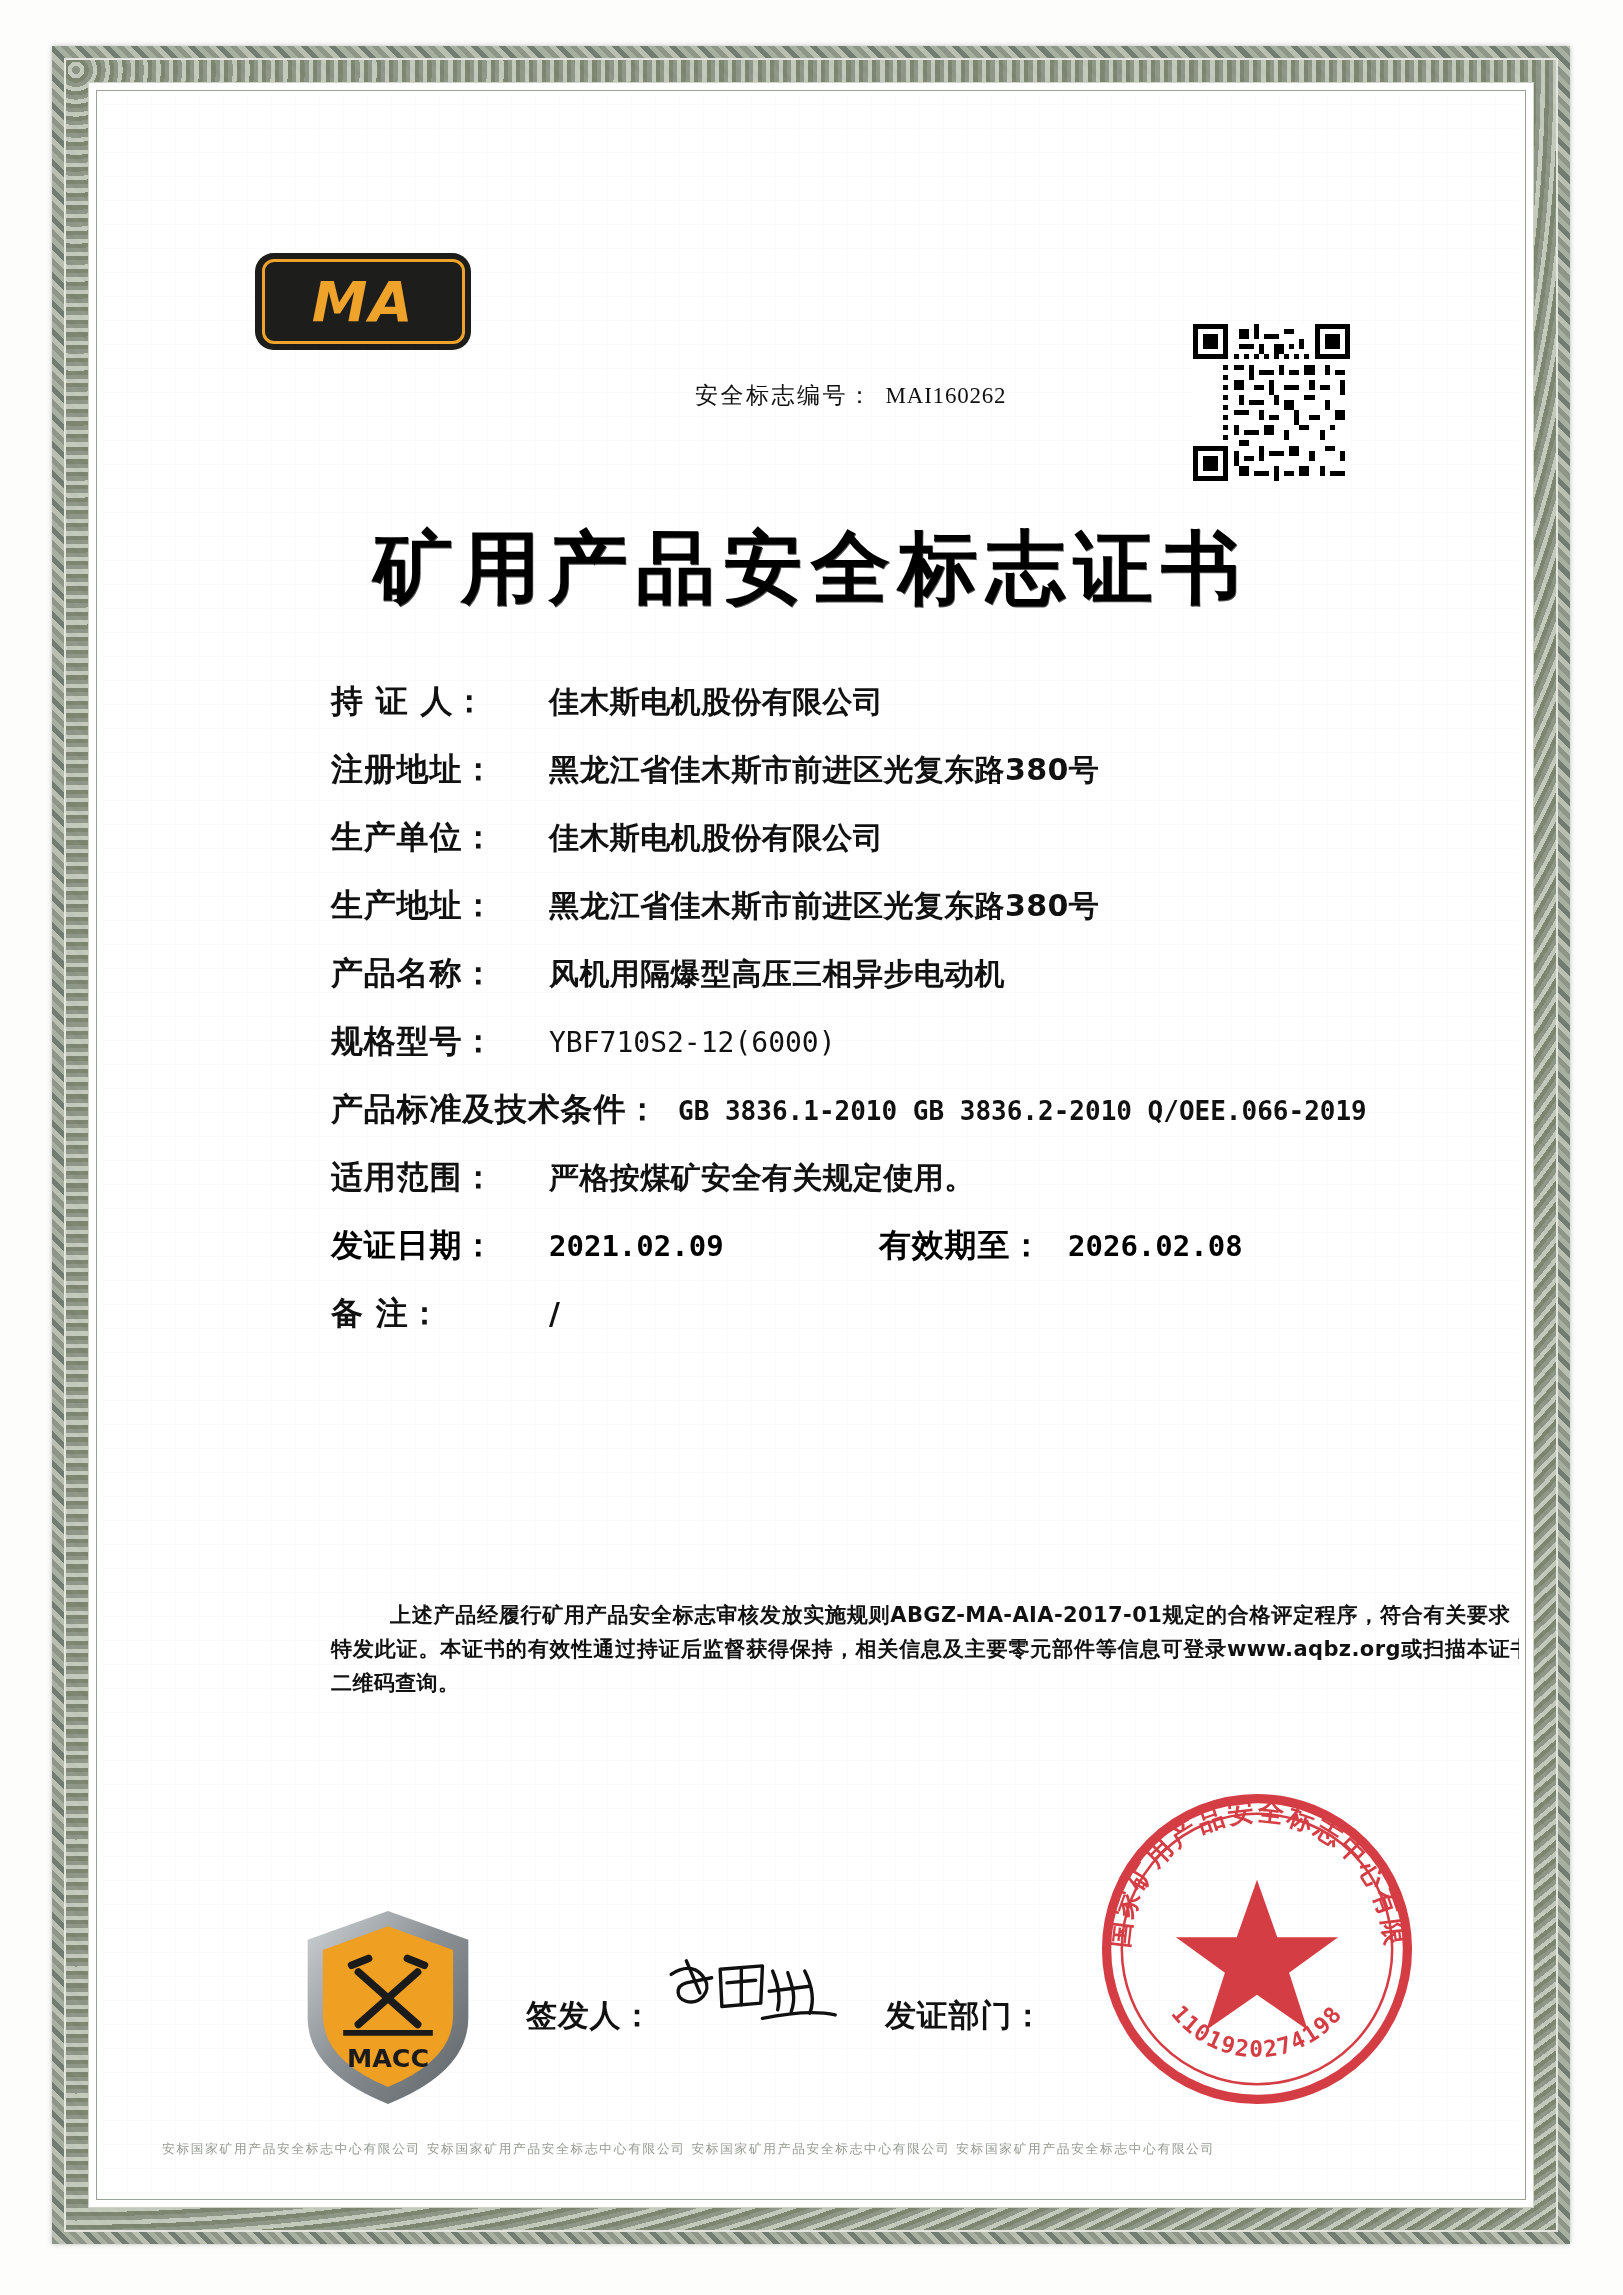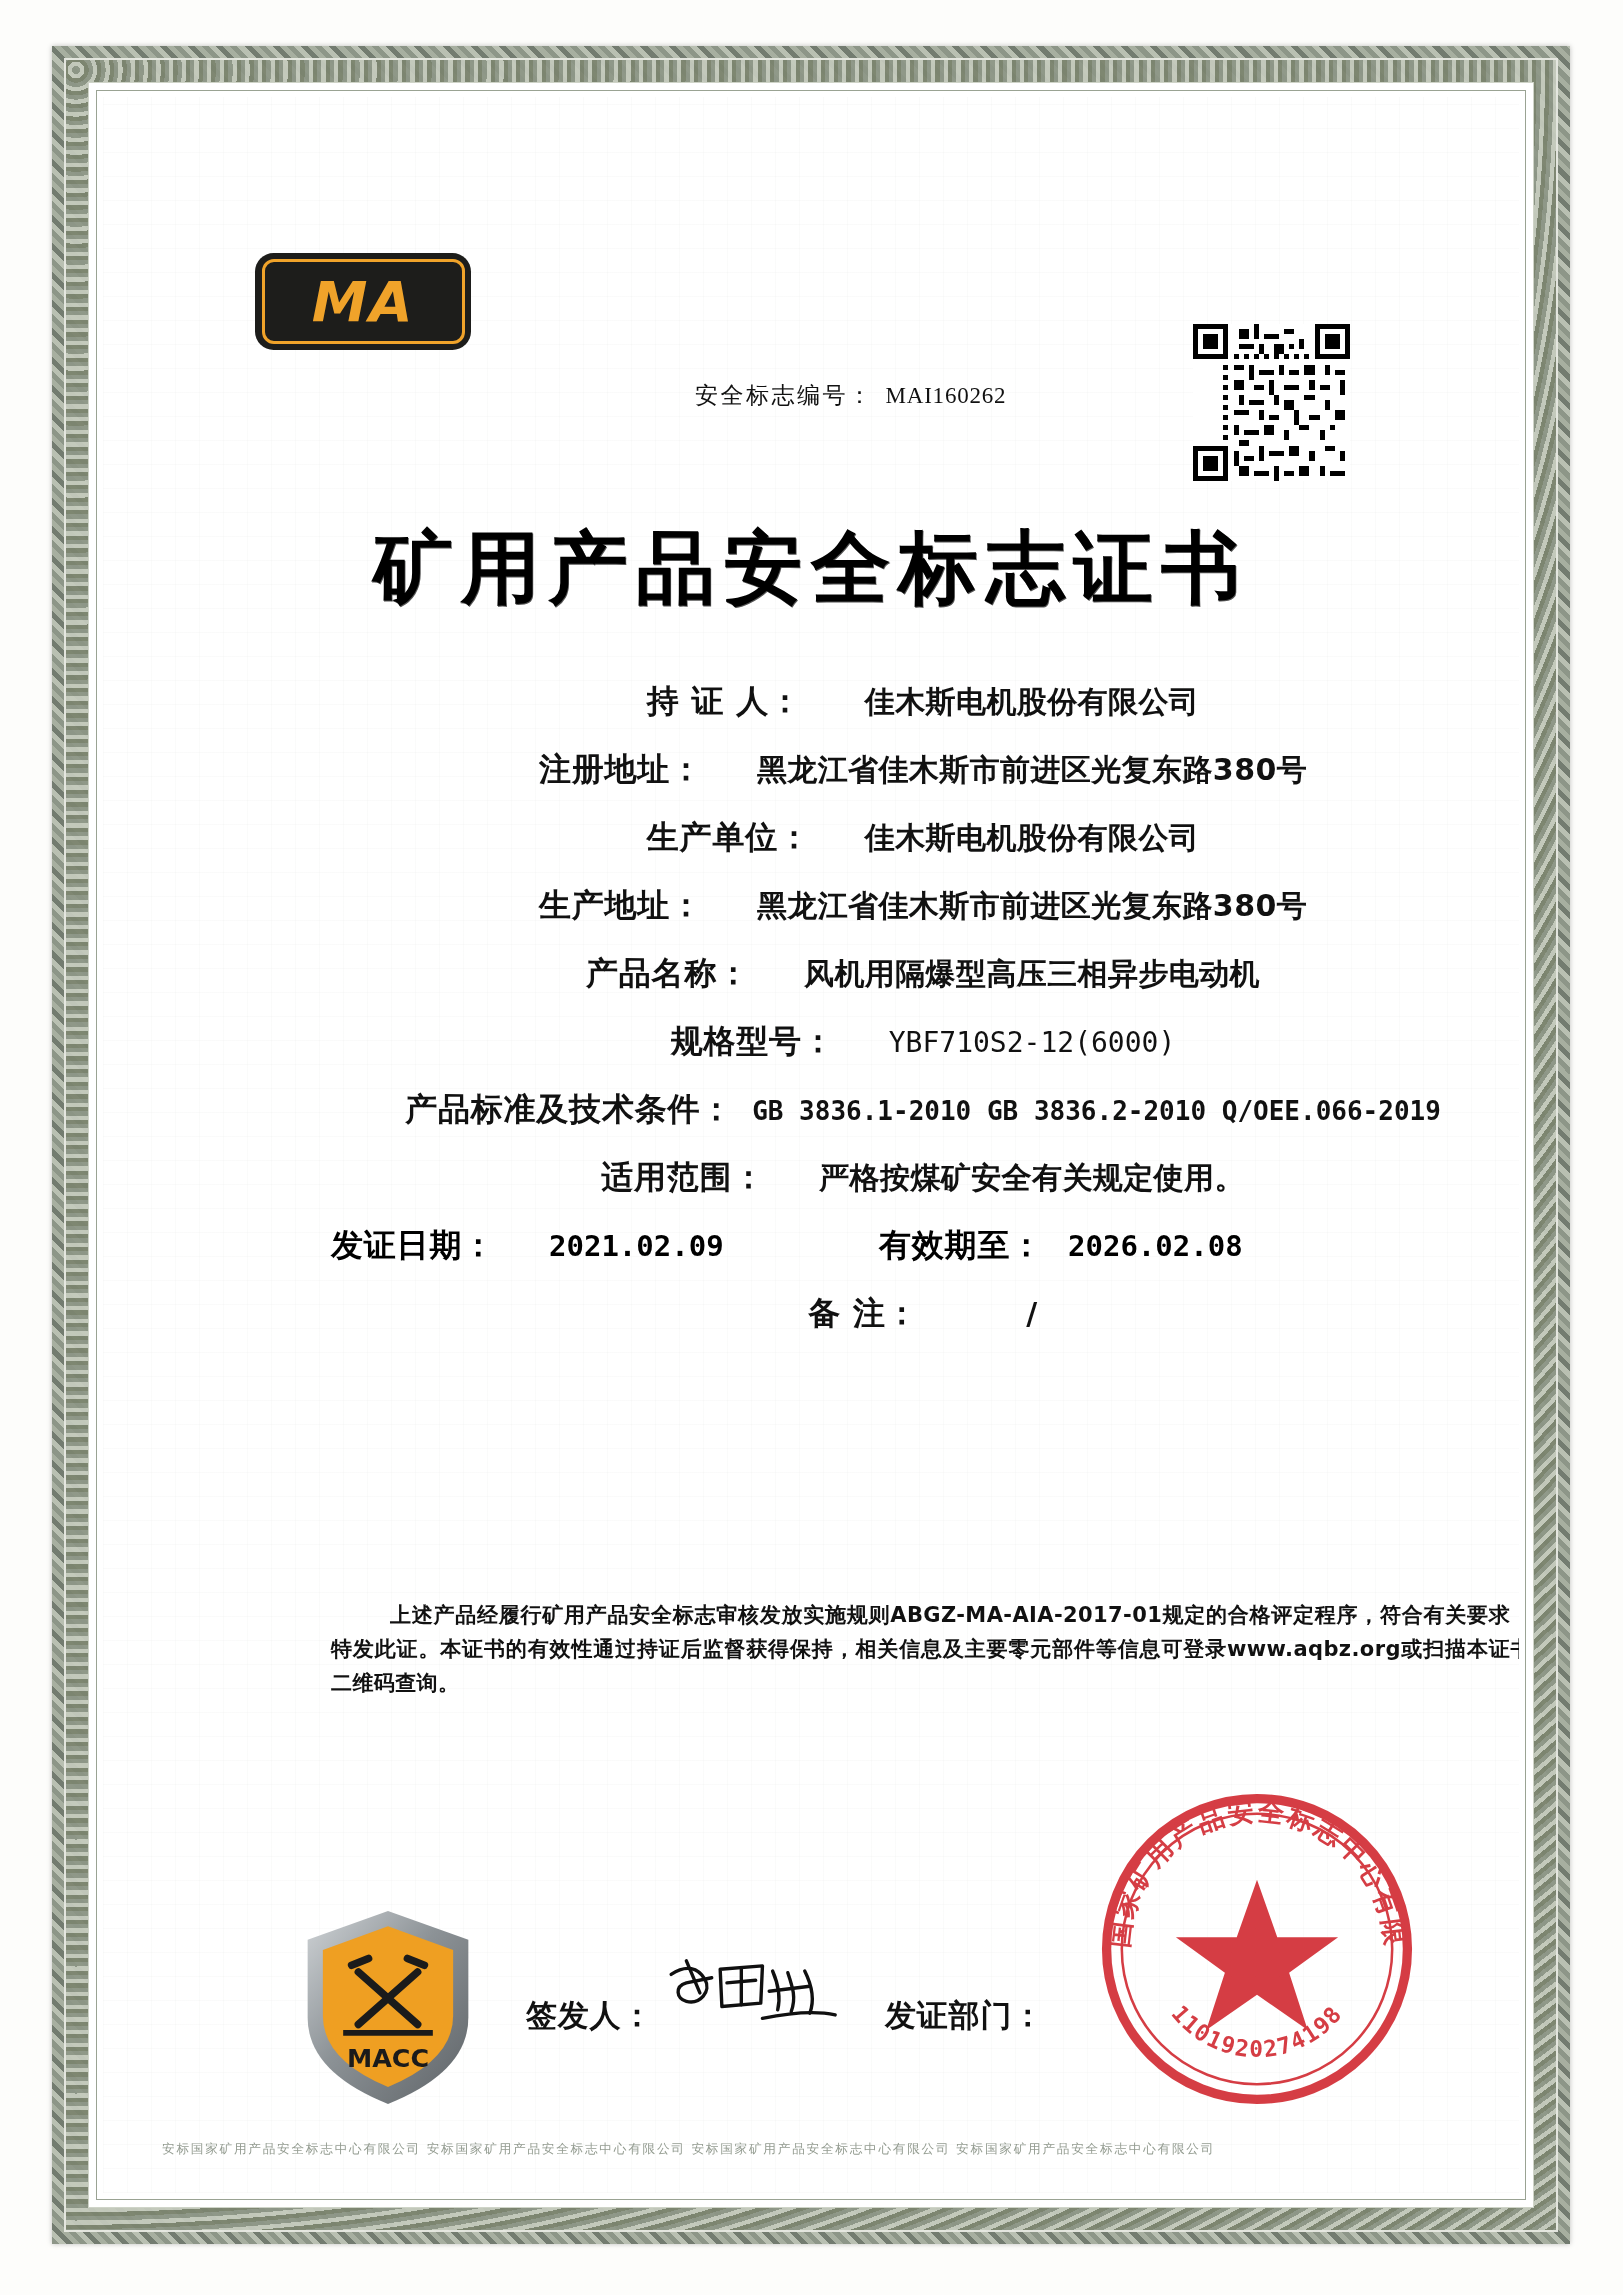--- a/index.html
+++ b/index.html
@@ -161,21 +161,20 @@
     left: 228px;
     top: 583px;
     width: 1184px;
   }
   .row {
     display: flex;
     align-items: baseline;
     margin-bottom: 24px;
     font-size: 32px;
     color: #111;
-    justify-content: center;
   }
   .row .k {
     width: 218px;
     flex: 0 0 218px;
     font-family: "DejaVu Sans", "Liberation Sans", sans-serif;
     font-weight: 700;
     font-size: 32px;
     letter-spacing: 0.8px;
     white-space: nowrap;
   }

